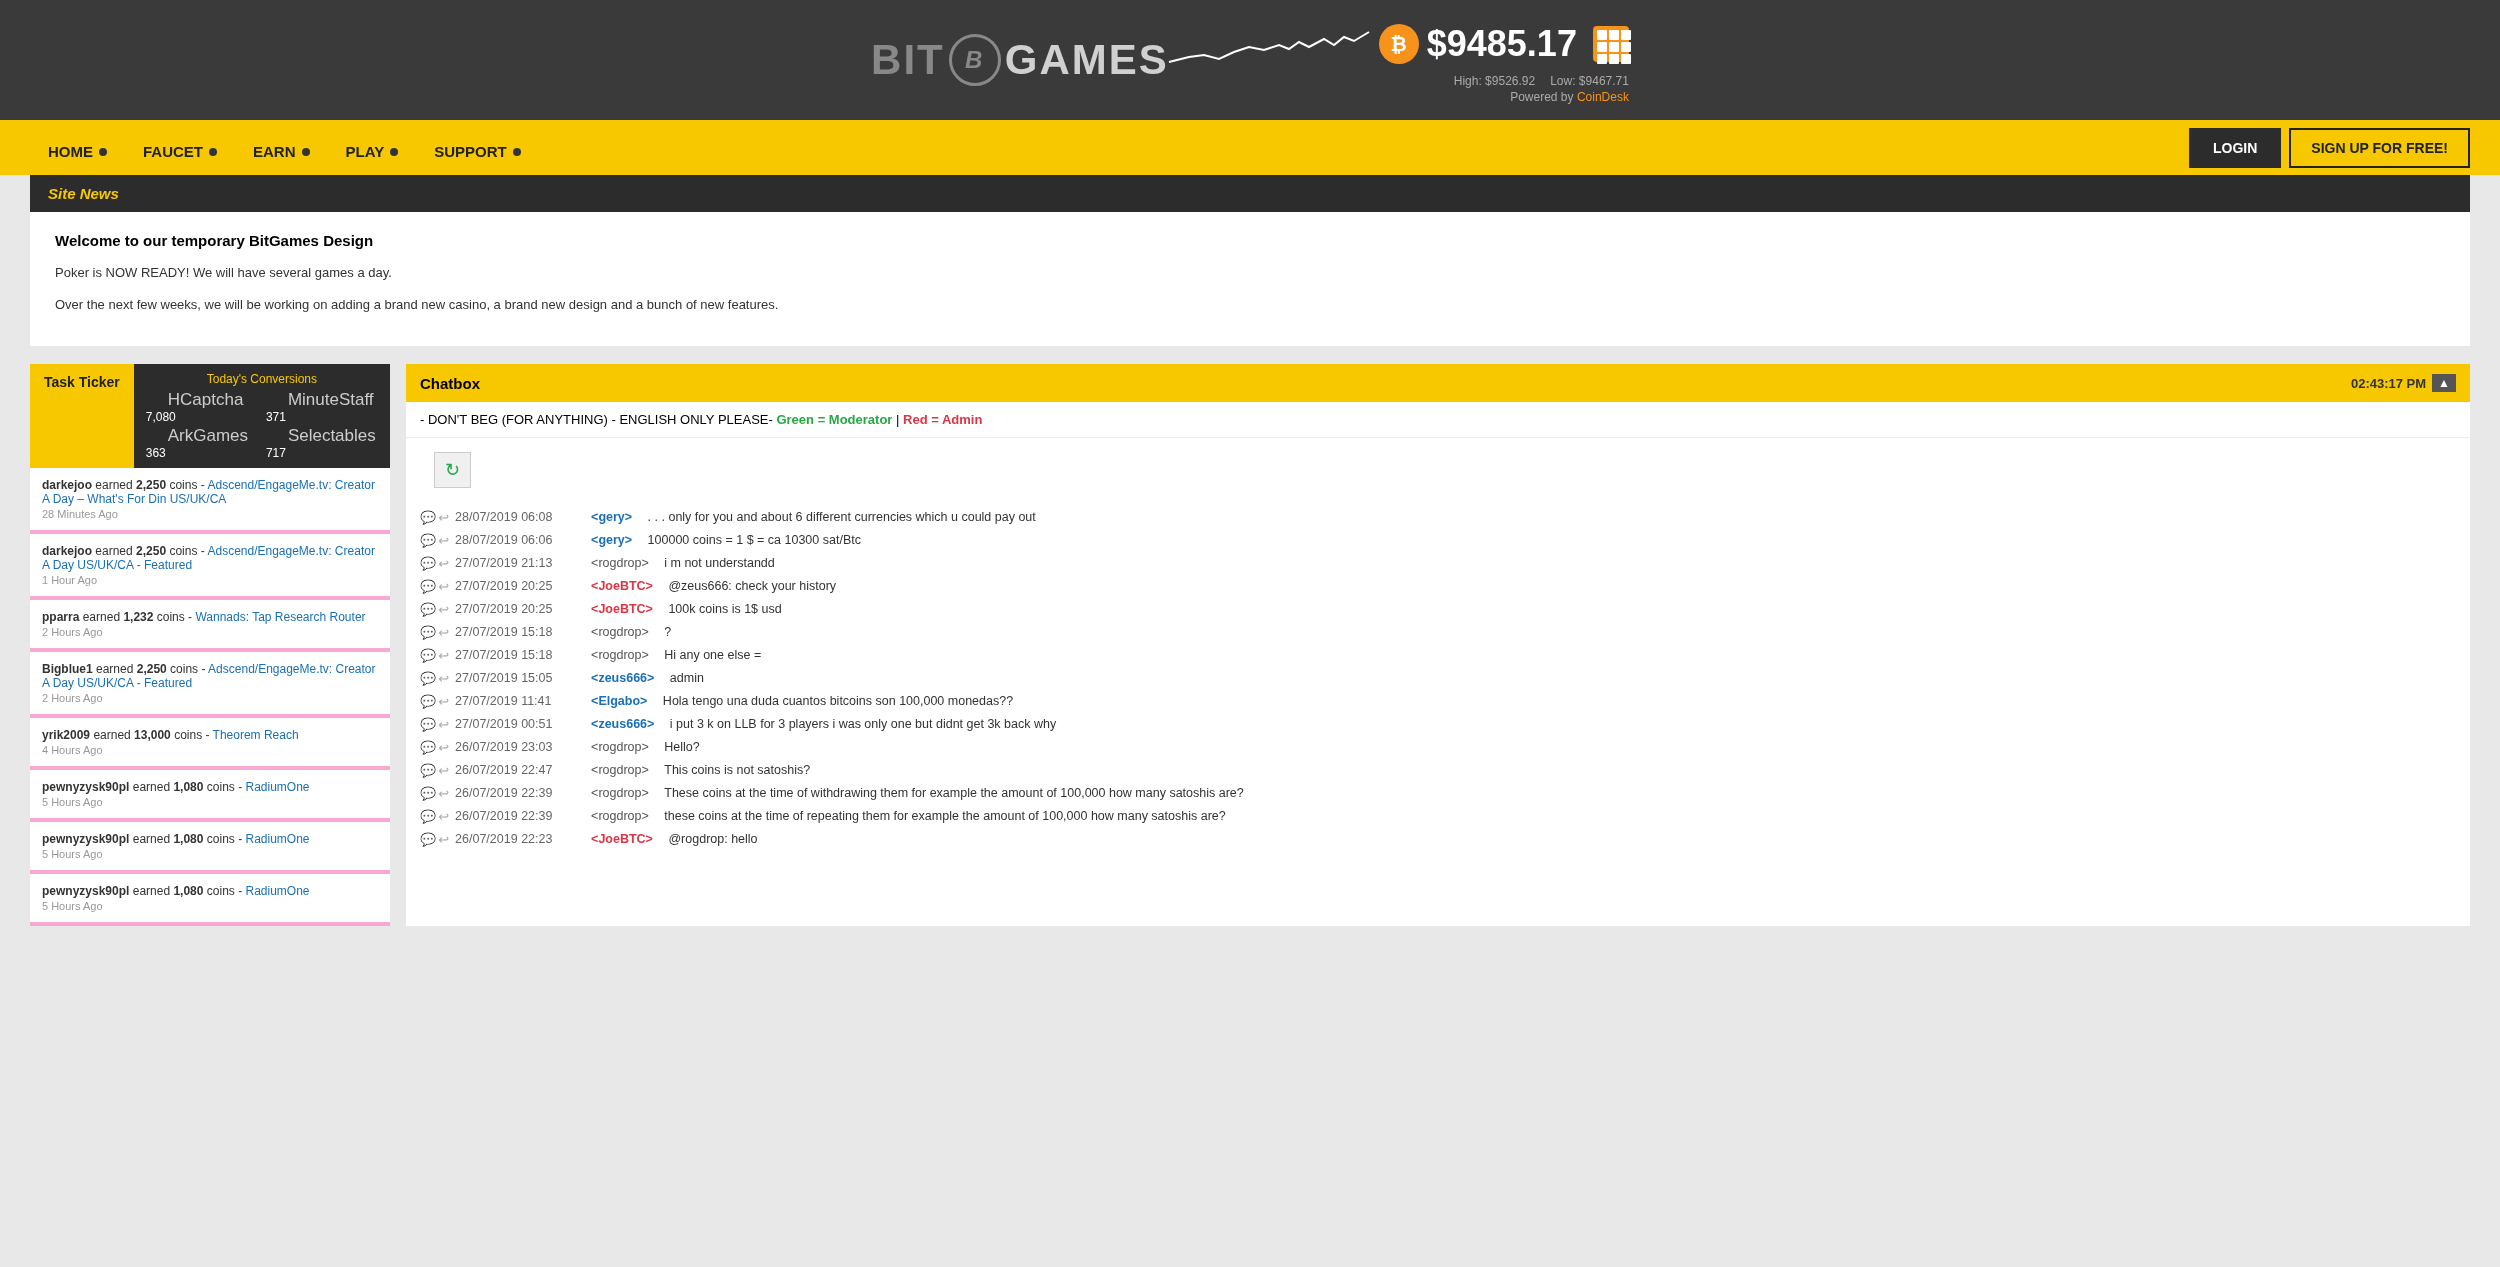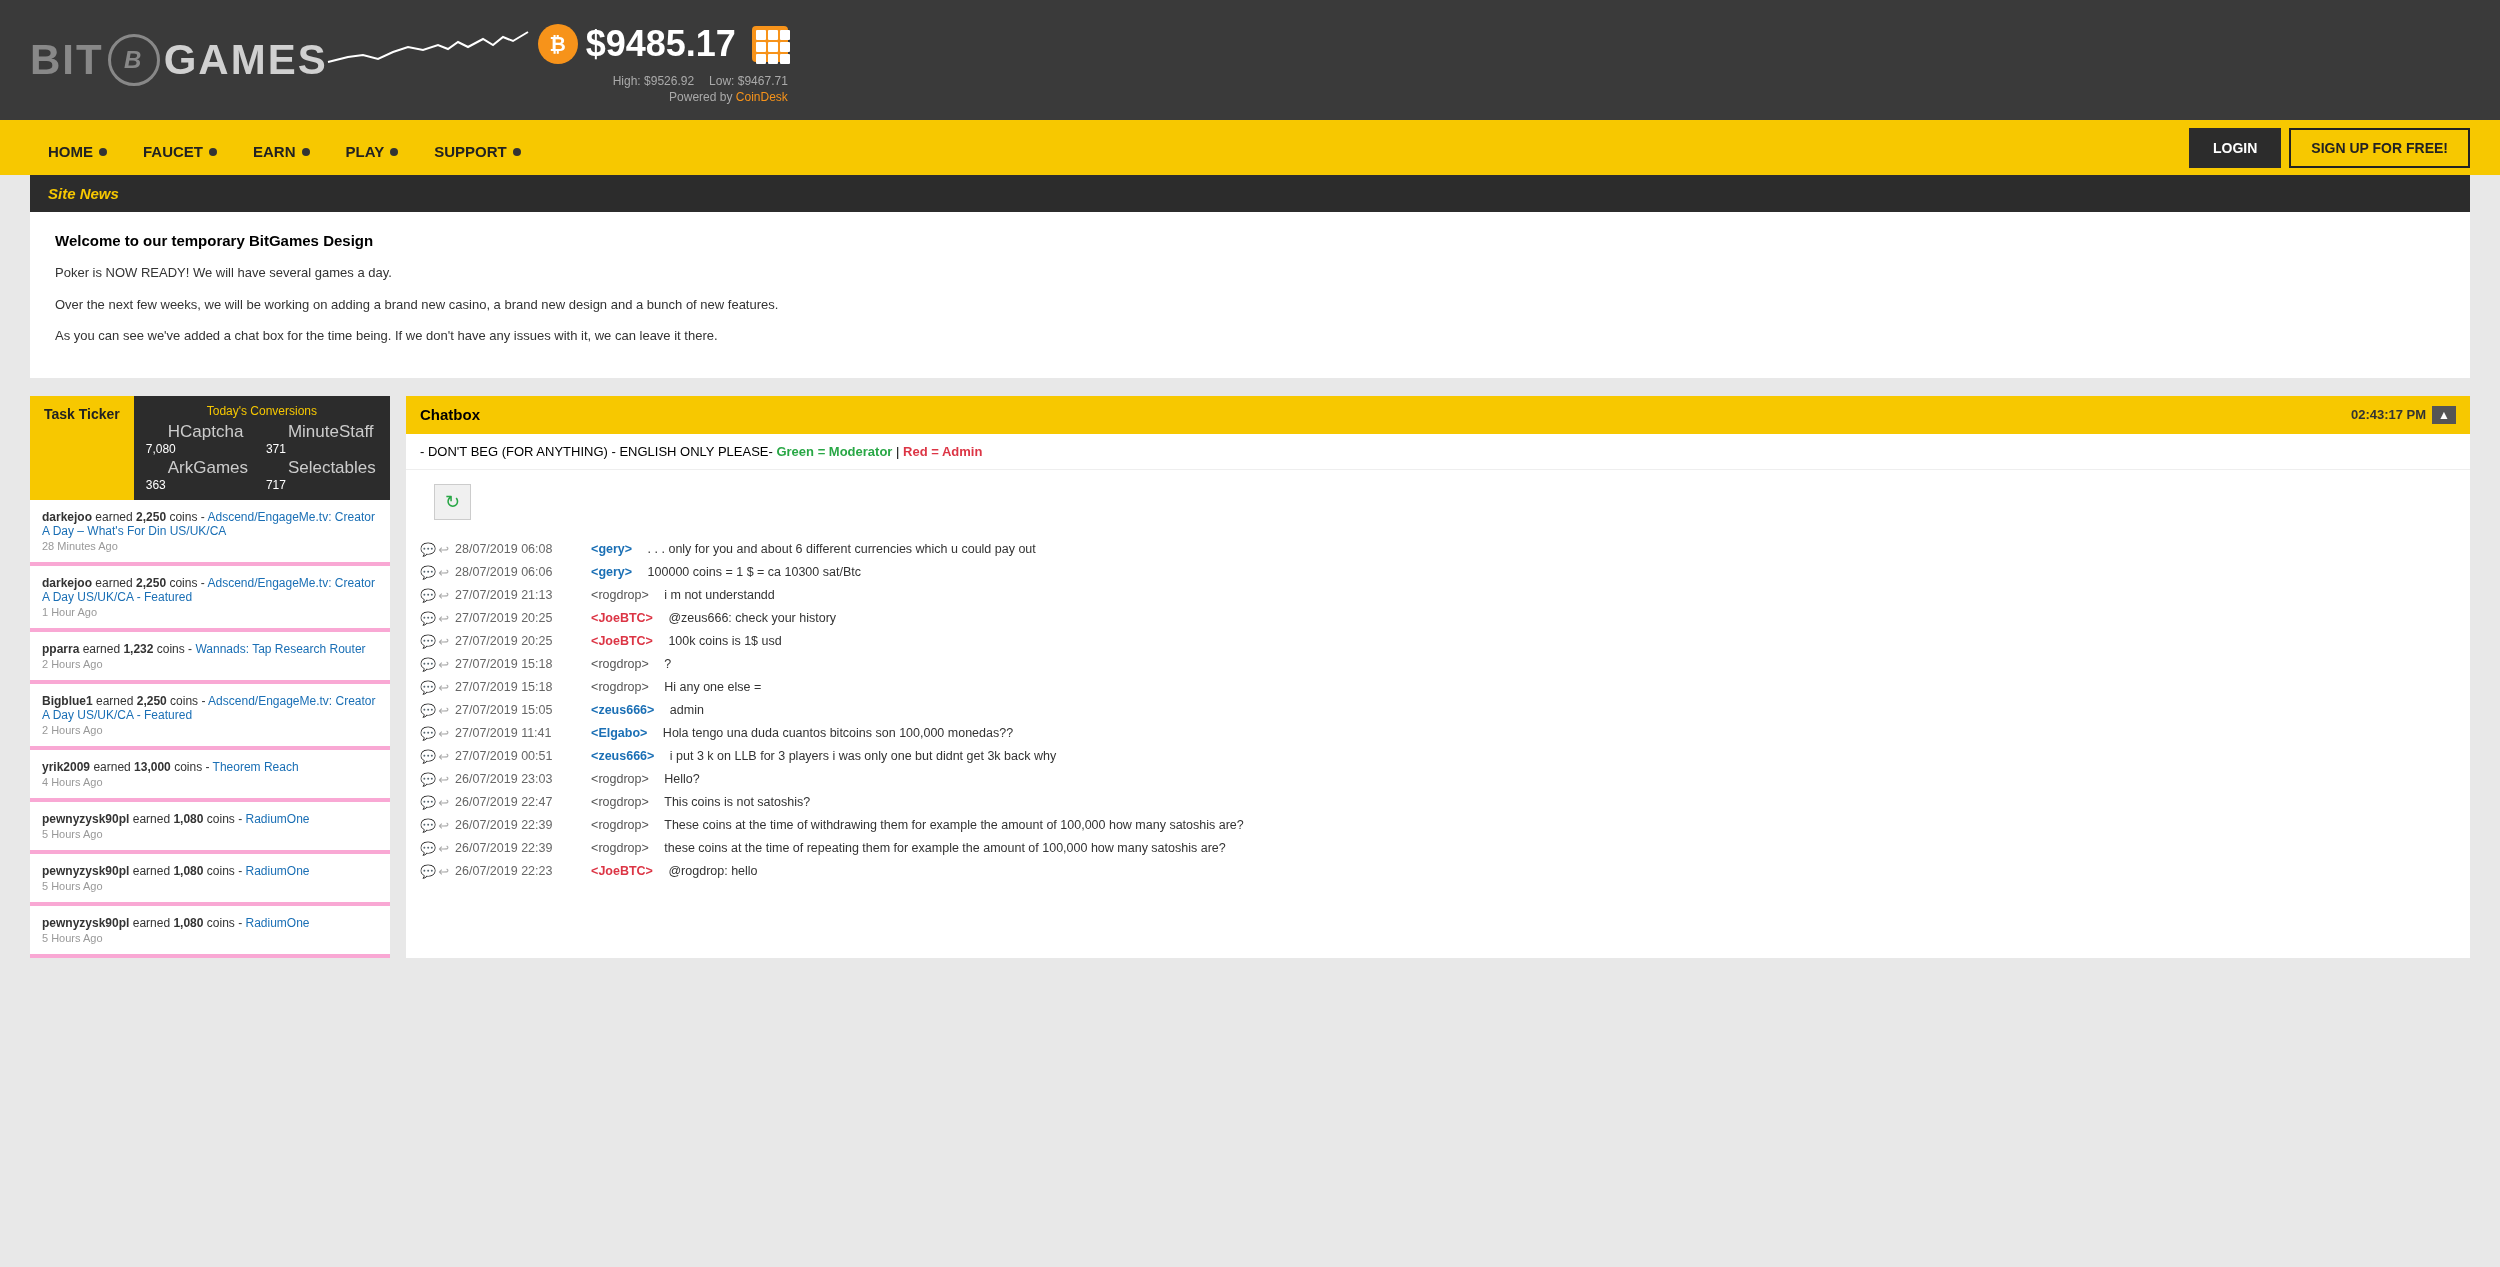--- a/index.html
+++ b/index.html
@@ -4,21 +4,21 @@
   <style>
     * { box-sizing: border-box; margin: 0; padding: 0; }
     body { font-family: Arial, sans-serif; background: #e8e8e8; font-size: 13px; }
 
     
     .header {
       background: #3a3a3a;
       padding: 15px 30px;
       display: flex;
       align-items: center;
-      justify-content: flex-start;
+      justify-content: center;
       min-height: 120px;
     }
     .logo-area { display: flex; align-items: center; }
     .logo-text { color: #888; font-size: 42px; font-weight: bold; letter-spacing: 2px; display: flex; align-items: center; }
     .logo-text .bit { color: #888; }
     .logo-coin {
       width: 52px; height: 52px;
       border: 3px solid #888;
       border-radius: 50%;
       display: inline-flex; align-items: center; justify-content: center;
@@ -231,21 +231,20 @@
   </div>
 </div>
 
 <div class="main">
 
   <div class="site-news-banner">Site News</div>
   <div class="site-news-content">
     <h2>Welcome to our temporary BitGames Design</h2>
     <p>Poker is NOW READY! We will have several games a day.</p>
     <p>Over the next few weeks, we will be working on adding a brand new casino, a brand new design and a bunch of new features.</p>
-    <p>As you can see we've added a chat box for the time being. If we don't have any issues with it, we can leave it there.</p>
   </div>
 
   <div class="two-col">
 
     <div class="task-ticker">
       <div class="task-ticker-header">
         <div class="task-ticker-title">Task Ticker</div>
         <div class="conversions-block">
           <div class="conversions-title">Today's Conversions</div>
           <div class="conversions-grid">

